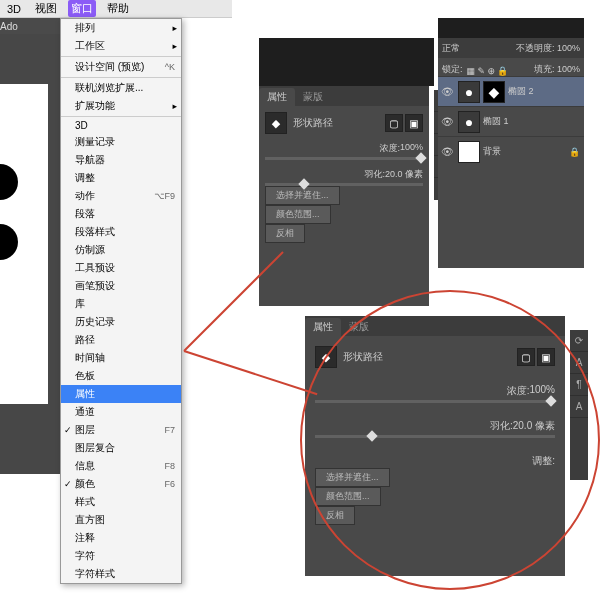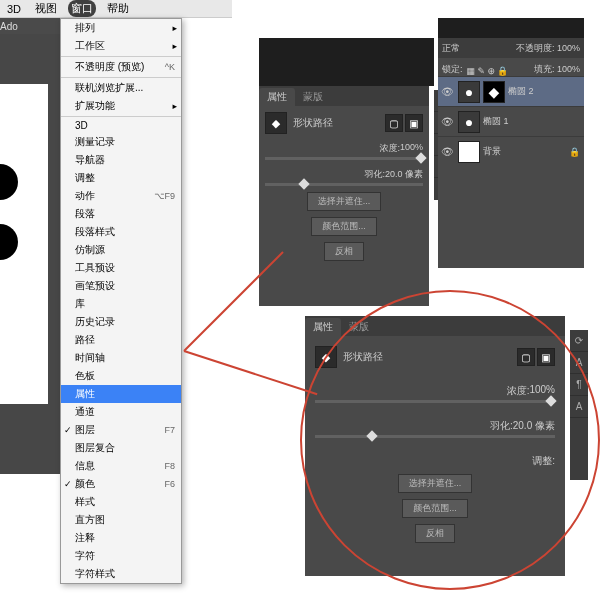--- a/index.html
+++ b/index.html
@@ -1,20 +1,20 @@
 <!DOCTYPE html>
 <html><head>
 <meta charset="utf-8">
 <style>
 *{margin:0;padding:0;box-sizing:border-box;font-family:"Microsoft YaHei",Arial,sans-serif}
 body{width:600px;height:600px;background:#fff;position:relative;overflow:hidden;font-size:11px}
 .top-strip{position:absolute;left:0;top:0;width:232px;height:600px}
 .menubar{background:#e8e8e8;height:18px;display:flex;align-items:center;padding:0 4px;font-size:11px;gap:8px;border-bottom:1px solid #ccc}
 .menubar span{padding:1px 3px}
-.menubar .active{background:#404040;color:#fff;border-radius:8px}
+.menubar .active{background:#8b5cf6;color:#fff;border-radius:2px}
 .app-title{background:#4a4a4a;color:#ddd;height:16px;font-size:10px;display:flex;align-items:center;width:60px}
 .dark-canvas{position:absolute;left:0;top:34px;width:60px;height:440px;background:#474747}
 .canvas-inner{position:absolute;left:0;top:50px;width:48px;height:320px;background:#fff}
 .dot{position:absolute;width:36px;height:36px;background:#000;border-radius:50%}
 .dot1{left:-18px;top:80px}
 .dot2{left:-18px;top:140px}
 .dropdown{position:absolute;left:60px;top:18px;width:122px;background:#f4f4f4;border:1px solid #999;box-shadow:2px 2px 6px rgba(0,0,0,.3);font-size:10px}
 .dd-item{padding:2px 6px 2px 14px;display:flex;justify-content:space-between;align-items:center;position:relative;cursor:pointer}
 .dd-item.sel{background:#3b82f6;color:#fff}
 .dd-sep{height:1px;background:#ccc;margin:1px 0}
@@ -30,21 +30,21 @@
 .tab{padding:2px 8px;font-size:10px;background:#494949;border-top-left-radius:3px;border-top-right-radius:3px}
 .tabm{padding:2px 8px;color:#999}
 .panel-body{padding:6px}
 .row-ico{display:flex;align-items:center;gap:6px;margin-bottom:8px}
 .ico-box{width:22px;height:22px;background:#2b2b2b;border:1px solid #222;display:flex;align-items:center;justify-content:center;color:#fff;font-size:11px}
 .ico-btns{display:flex;gap:2px;margin-left:auto}
 .ico-btns .ico-box{width:18px;height:18px;font-size:10px}
 .slider-row{display:flex;justify-content:flex-end;font-size:9px;margin-top:8px}
 .slider-track{height:3px;background:#616161;position:relative;margin-top:2px}
 .slider-track .thumb{position:absolute;width:8px;height:8px;background:#ddd;top:-3px;transform:rotate(45deg)}
-.btn-row{display:flex;justify-content:center;margin-top:6px}
+.btn-row{display:flex;}
 .btn{background:#5a5a5a;border:1px solid #333;color:#bbb;font-size:9px;padding:2px 10px}
 .layer-item{display:flex;align-items:center;height:30px;border-top:1px solid #3b3b3b;padding:0 3px;gap:3px;font-size:9px}
 .layer-item.sel{background:#5d6b85}
 .eye{width:14px;font-size:10px}
 .thumb-box{width:22px;height:22px;background:#fff;border:1px solid #222;display:flex;align-items:center;justify-content:center;color:#000;font-size:14px}
 .thumb-box.dark{background:#3a3a3a;color:#fff}
 .thumb-box.mask{background:#000;color:#fff}
 .side-icons{position:absolute;background:#3c3c3c;width:18px}
 .side-icons div{height:22px;display:flex;align-items:center;justify-content:center;font-size:10px;color:#aaa;border-bottom:1px solid #2f2f2f}
 .si1{left:434px;top:90px;height:110px}
@@ -77,21 +77,21 @@
   </div>
   <div class="dropdown" id="dd">
       <div class="dd-item dd-arrow">
         <span>排列</span>
       </div>
       <div class="dd-item dd-arrow">
         <span>工作区</span>
       </div>
       <div class="dd-sep"></div>
       <div class="dd-item">
-        <span>不透明度 (预览)</span>
+        <span>设计空间 (预览)</span>
         <span class="shortcut">^K</span>
       </div>
       <div class="dd-sep"></div>
       <div class="dd-item">
         <span>联机浏览扩展...</span>
       </div>
       <div class="dd-item dd-arrow">
         <span>扩展功能</span>
       </div>
       <div class="dd-sep"></div>

